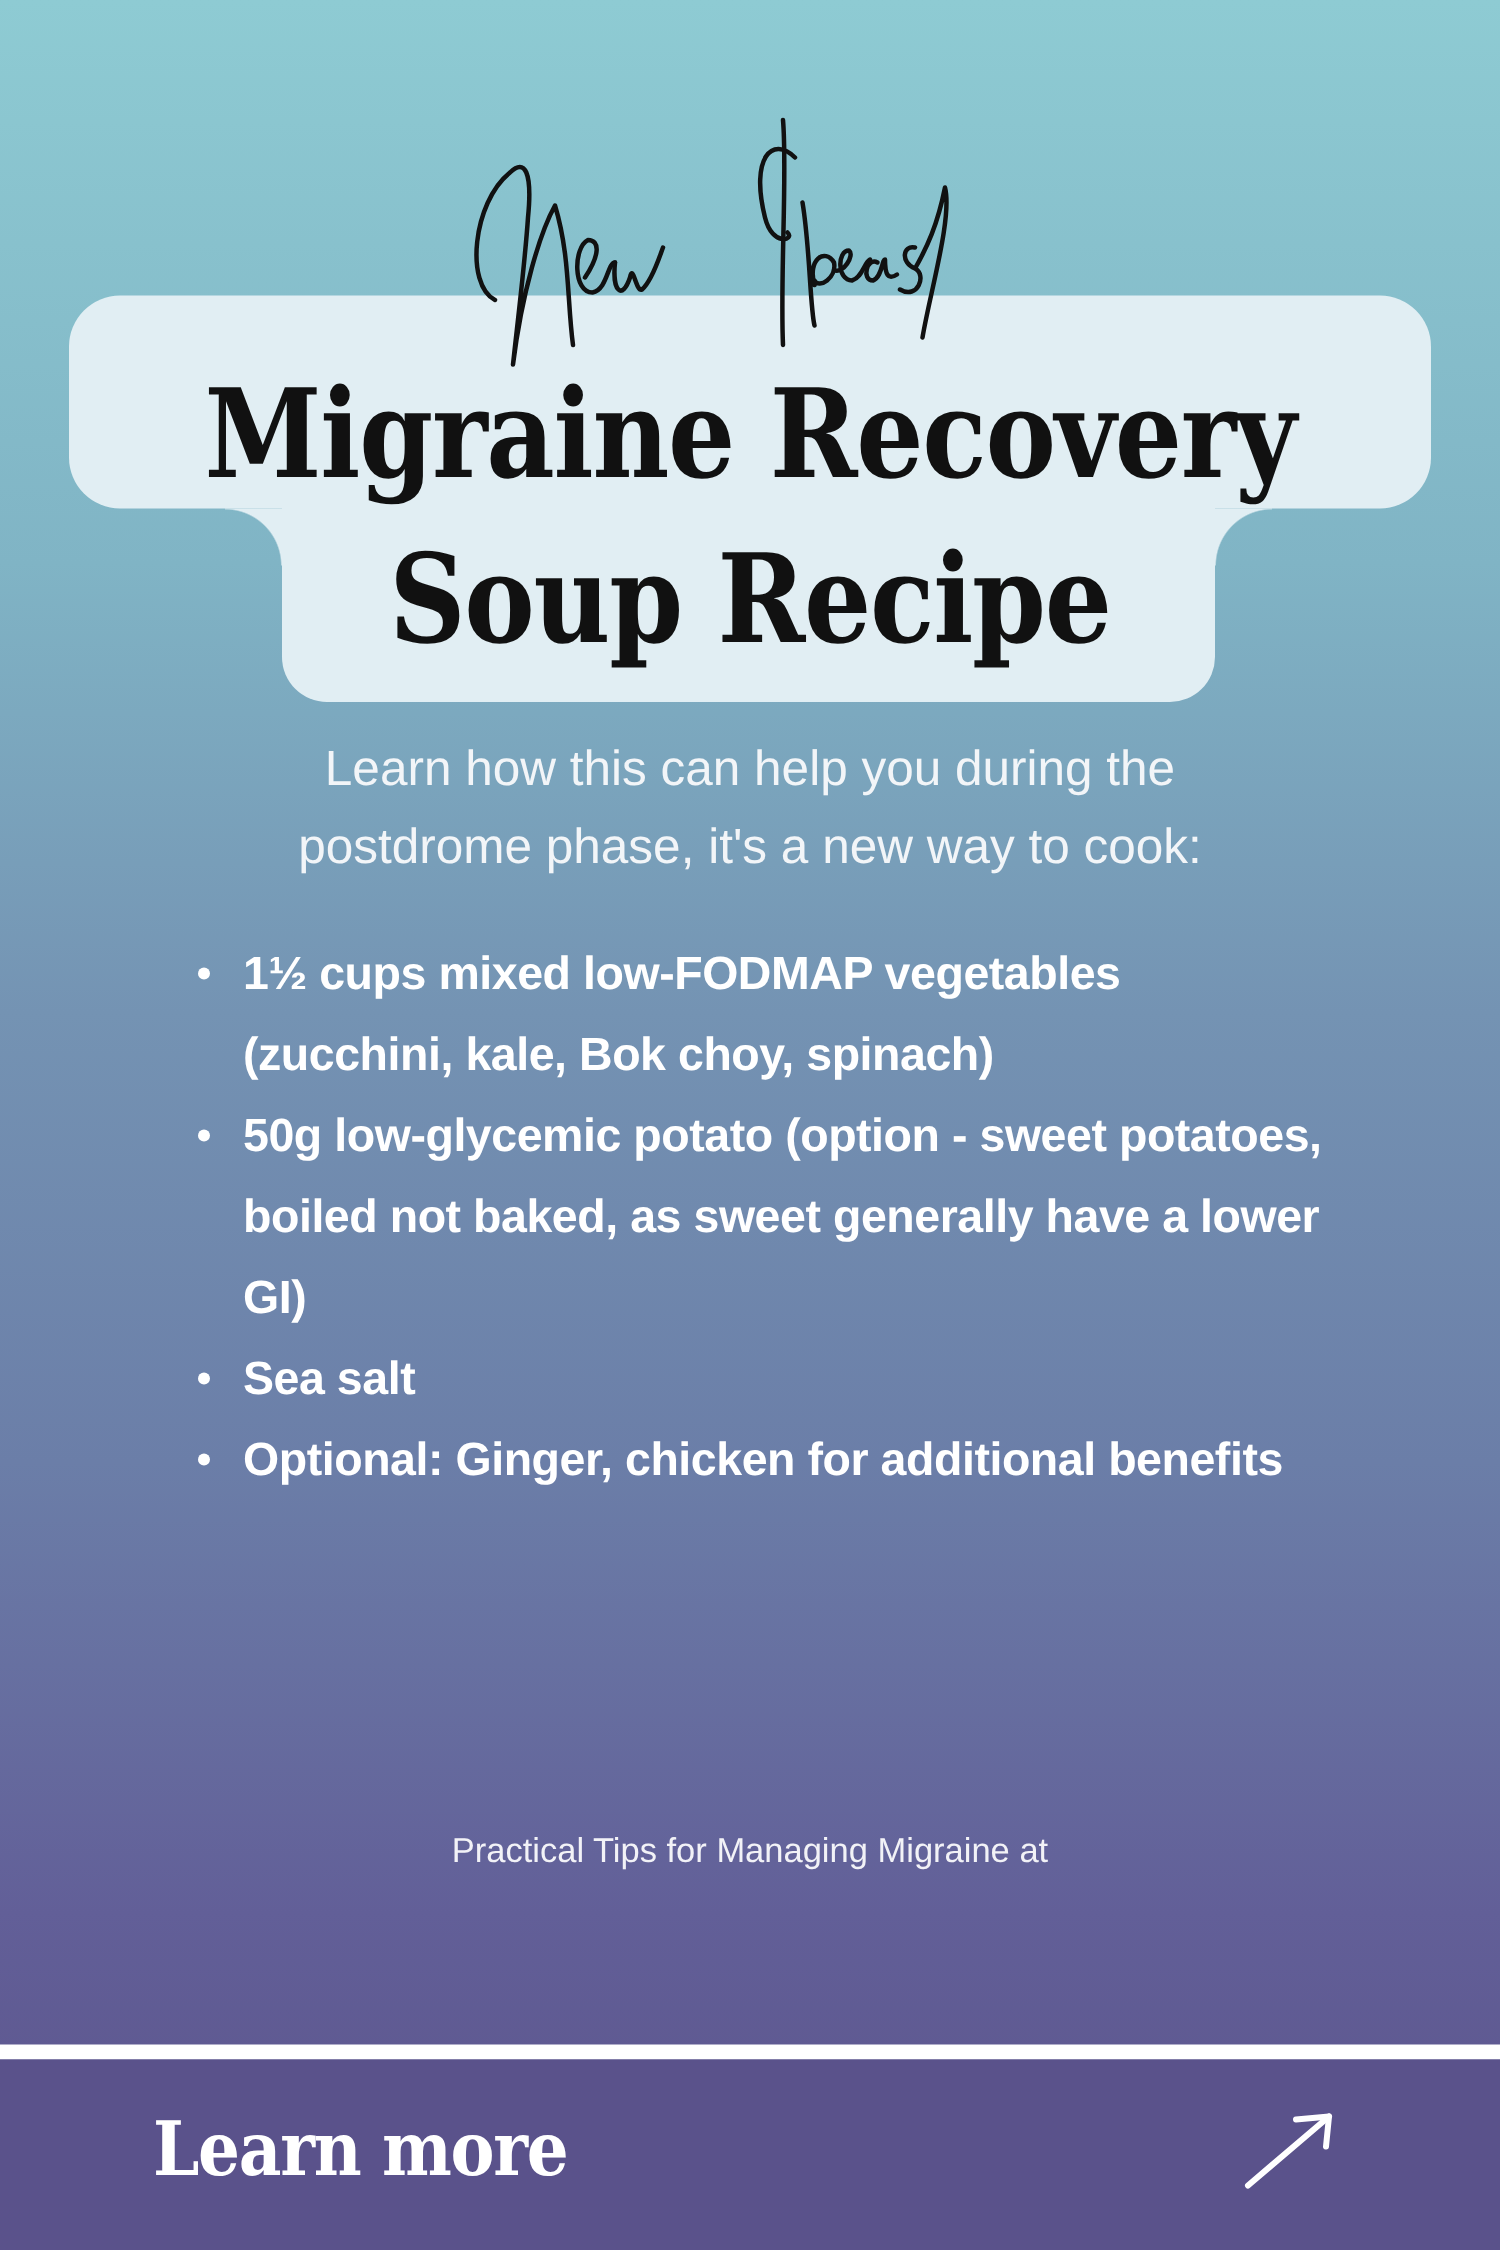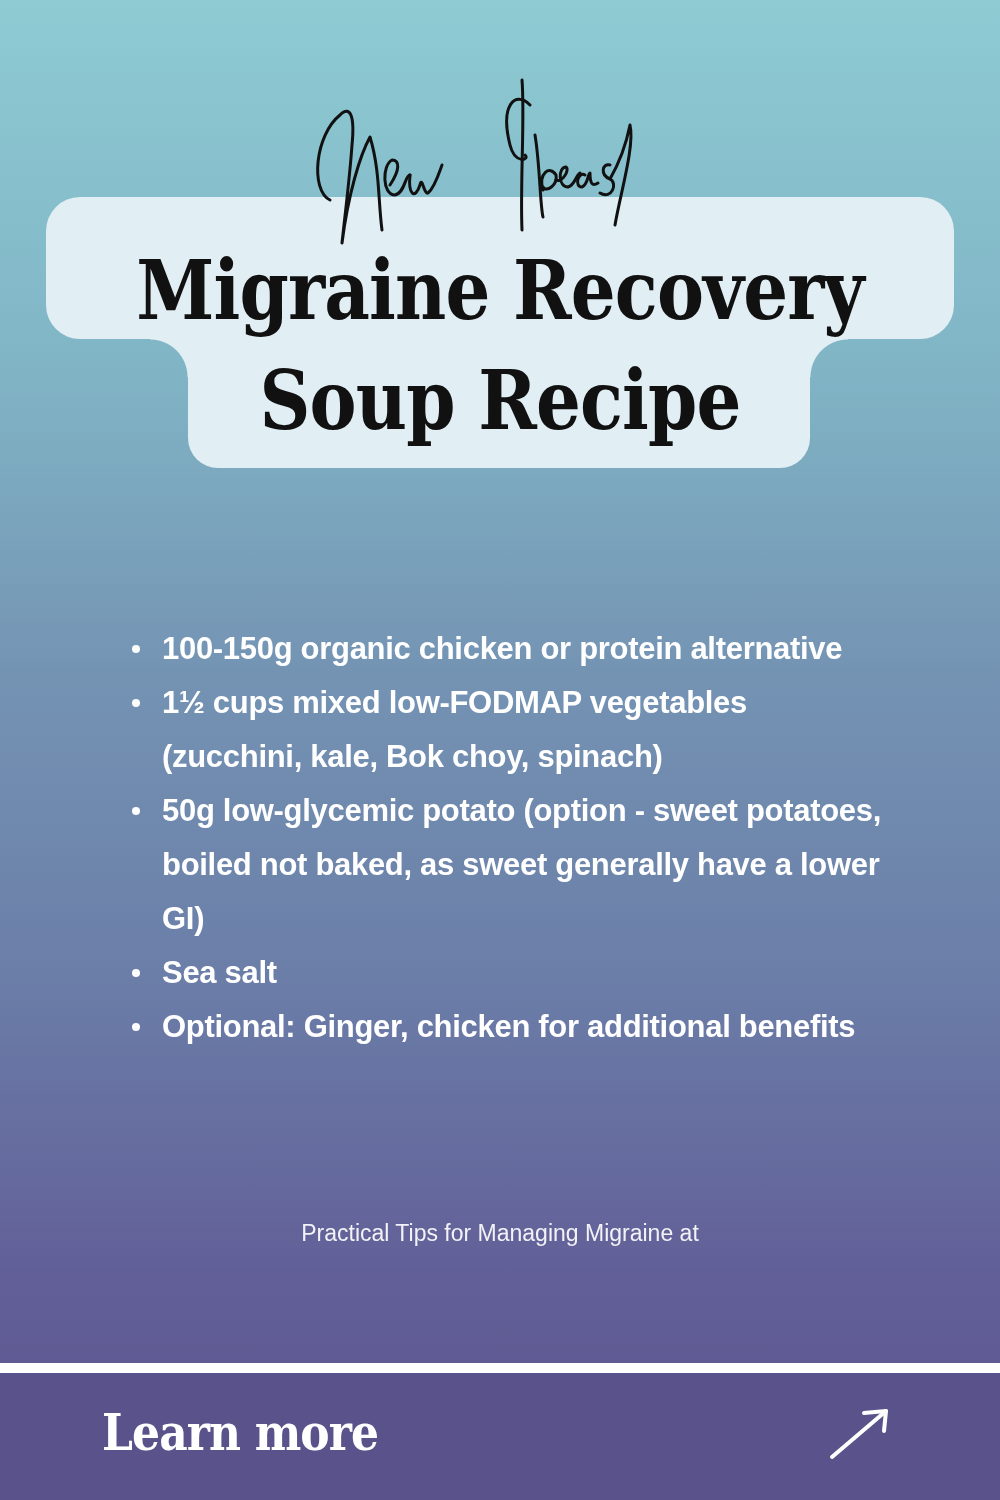--- a/index.html
+++ b/index.html
@@ -46,25 +46,25 @@
 <div class="title-box2"></div>
 <div class="tb-notch-l"></div>
 <div class="tb-notch-r"></div>
 
 <h1 class="title" style="margin:0;">
   <span>Migraine Recovery</span><br>
   <span>Soup Recipe</span>
 </h1>
 
 <div class="subtitle">
-  <br>
+  <span>Learn how this can help you during the</span><br>
+  <span>postdrome phase, it's a new way to cook:</span>
 </div>
 
 <ul class="list">
-  <li>100-150g organic chicken or protein alternative</li>
   <li>1½ cups mixed low-FODMAP vegetables (zucchini, kale, Bok choy, spinach)</li>
   <li>50g low-glycemic potato (option - sweet potatoes, boiled not baked, as sweet generally have a lower GI)</li>
   <li>Sea salt</li>
   <li>Optional: Ginger, chicken for additional benefits</li>
 </ul>
 
 <div class="footer-text">
   <span>Practical Tips for Managing Migraine at</span><br>
 </div>
 

